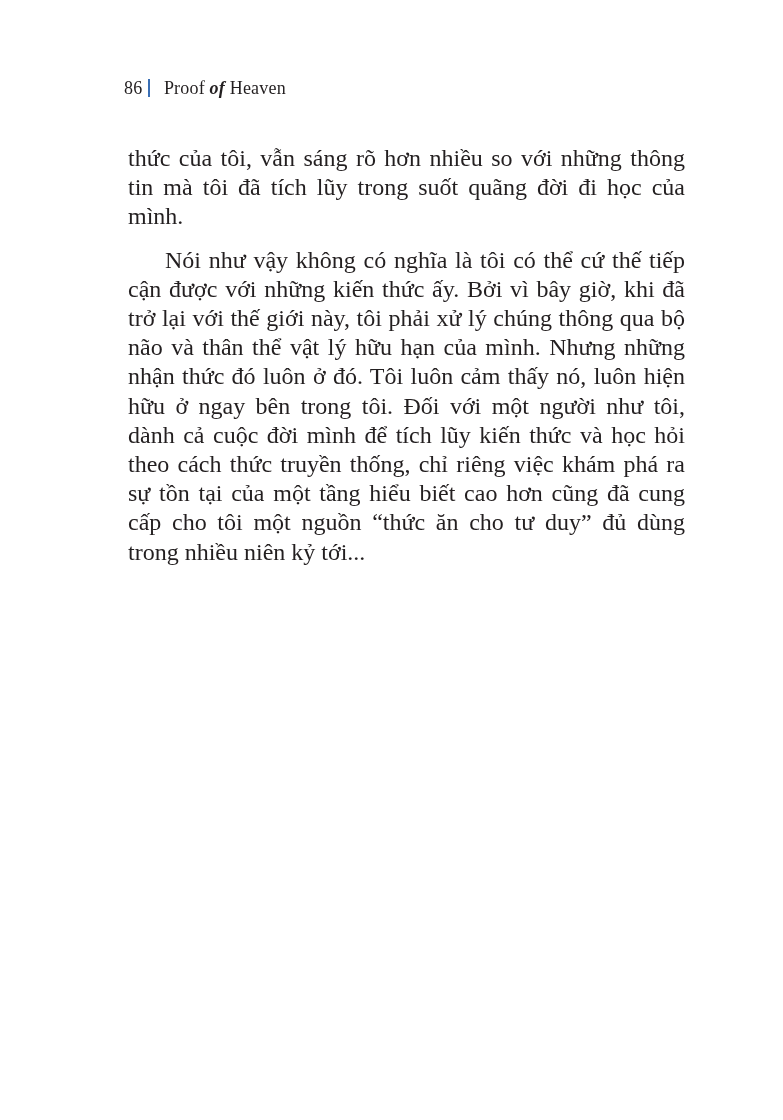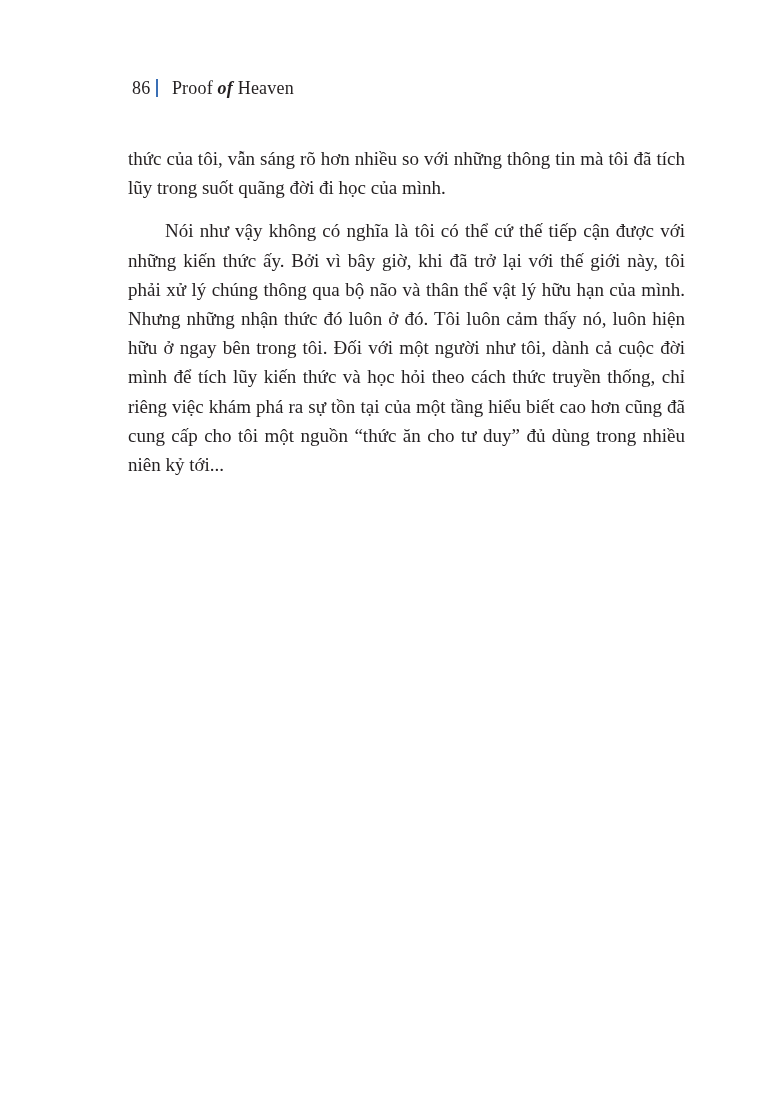--- a/index.html
+++ b/index.html
@@ -10,21 +10,21 @@
     body {
       width: 783px;
       height: 1120px;
       position: relative;
       overflow: hidden;
       font-family: "Liberation Serif", "DejaVu Serif", serif;
       color: #231f20;
     }
     .page-header {
       position: absolute;
-      left: 132px;
+      left: 124px;
       top: 76px;
       font-size: 18px;
       line-height: 24px;
       color: #231f20;
       white-space: nowrap;
       letter-spacing: 0.2px;
     }
     .page-number {
       display: inline-block;
     }
@@ -37,21 +37,21 @@
     }
     .book-title .of {
       font-style: italic;
       font-weight: bold;
     }
     .body-text {
       position: absolute;
       left: 128px;
       top: 144px;
       width: 557px;
-      font-size: 19px;
+      font-size: 24px;
       line-height: 29.2px;
       text-align: justify;
     }
     .body-text p {
       margin: 0 0 14px 0;
     }
     .body-text p.indent {
       text-indent: 37px;
     }
   </style>

